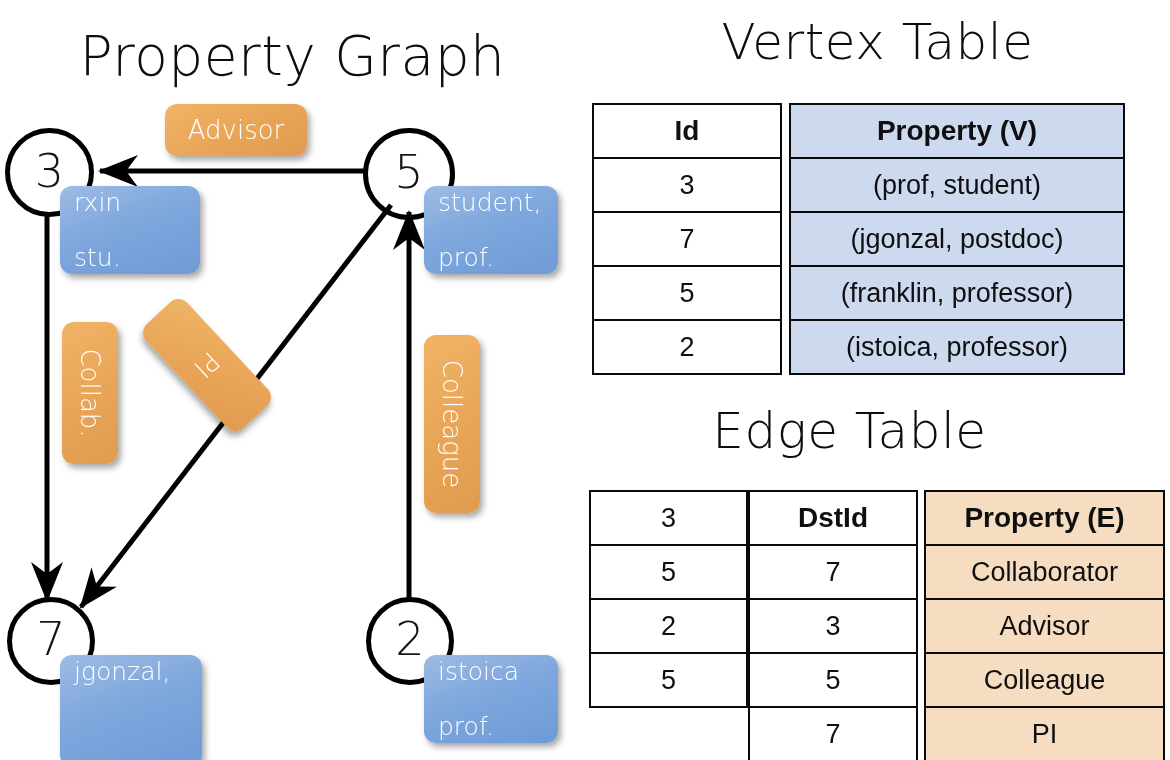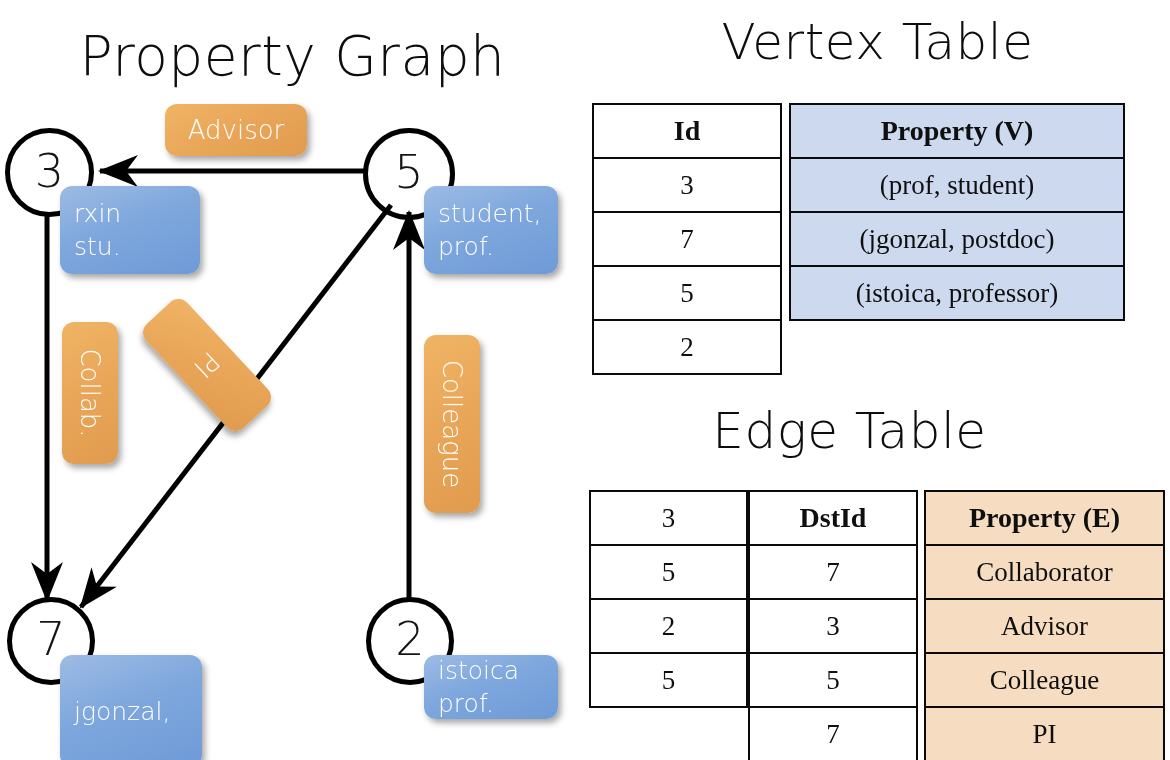--- a/index.html
+++ b/index.html
@@ -80,21 +80,21 @@
   .vbox {
     position: absolute;
     border-radius: 12px;
     background: linear-gradient(160deg, #9dbbe4 0%, #7ea7dd 45%, #6e9ad6 100%);
     box-shadow: 3px 4px 6px rgba(0,0,0,0.35);
     color: #ffffff;
     z-index: 4;
     box-sizing: border-box;
     display: flex;
     flex-direction: column;
-    justify-content: center;
+    justify-content: space-between;
     padding-left: 14px;
     font-family: "DejaVu Sans", sans-serif;
     font-weight: 300;
     font-size: 25px;
     line-height: 33px;
   }
   .ebox {
     position: absolute;
     border-radius: 12px;
     background: linear-gradient(150deg, #f0b465 0%, #e8a457 55%, #e09b4e 100%);
@@ -110,21 +110,21 @@
     font-size: 26px;
     line-height: 30px;
     white-space: nowrap;
   }
   .ebox .rot90 { transform: rotate(90deg); }
 
   
   .tbl {
     position: absolute;
     border-collapse: collapse;
-    font-family: Liberation Serif, serif;
+    font-family: Liberation Sans, sans-serif;
     font-weight: 300;
   }
   .tbl td, .tbl th {
     border: 2px solid #0a0a0a;
     text-align: center;
     font-weight: 300;
     color: #0f0f0f;
     box-sizing: border-box;
   }
   .tbl th {
@@ -200,21 +200,21 @@
 
   <div class="vbox" style="left:424px; top:186px; width:134px; height:88px;">
     <div>student,</div>
     <div>prof.</div>
   </div>
 
   <div class="vbox" style="left:60px; top:655px; width:142px; height:112px;">
     <div>jgonzal,</div>
   </div>
 
-  <div class="vbox" style="left:424px; top:655px; width:134px; height:64px;">
+  <div class="vbox" style="left:424px; top:655px; width:134px; height:88px;">
     <div>istoica</div>
     <div>prof.</div>
   </div>
 
   <div class="ebox" style="left:165px; top:104px; width:142px; height:52px;">
     <span>Advisor</span>
   </div>
 
   <div class="ebox" style="left:62px; top:322px; width:56px; height:142px;">
     <span class="rot90">Collab.</span>
@@ -254,20 +254,23 @@
       <tr>
     <th>Property (V)</th>
   </tr>
   <tr>
     <td>(prof, student)</td>
   </tr>
   <tr>
     <td>(jgonzal, postdoc)</td>
   </tr>
   <tr>
+    <td>(franklin, professor)</td>
+  </tr>
+  <tr>
     <td>(istoica, professor)</td>
   </tr>
 </tbody>
   </table>
 
 <table class="tbl" id="edge-src-table">
   <tbody>
   <tr>
     <td>3</td>
   </tr>

